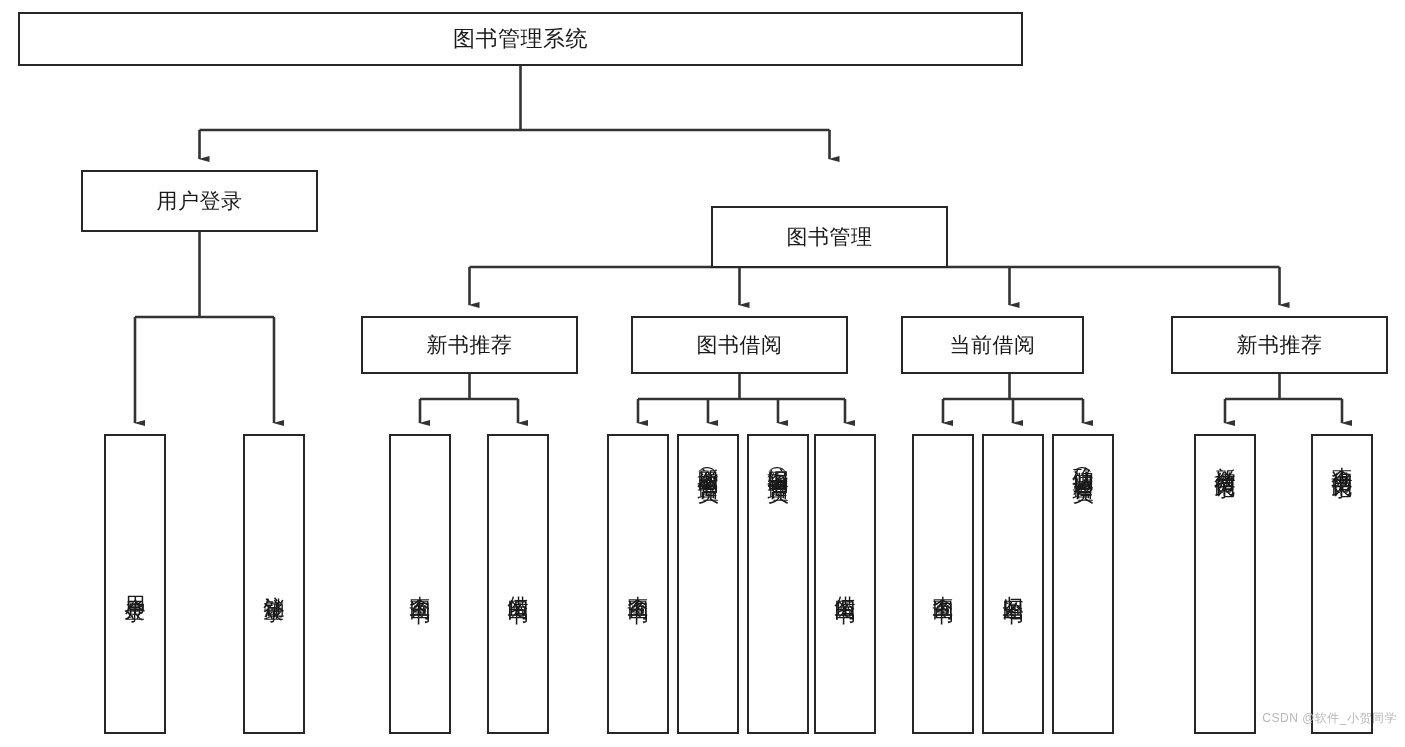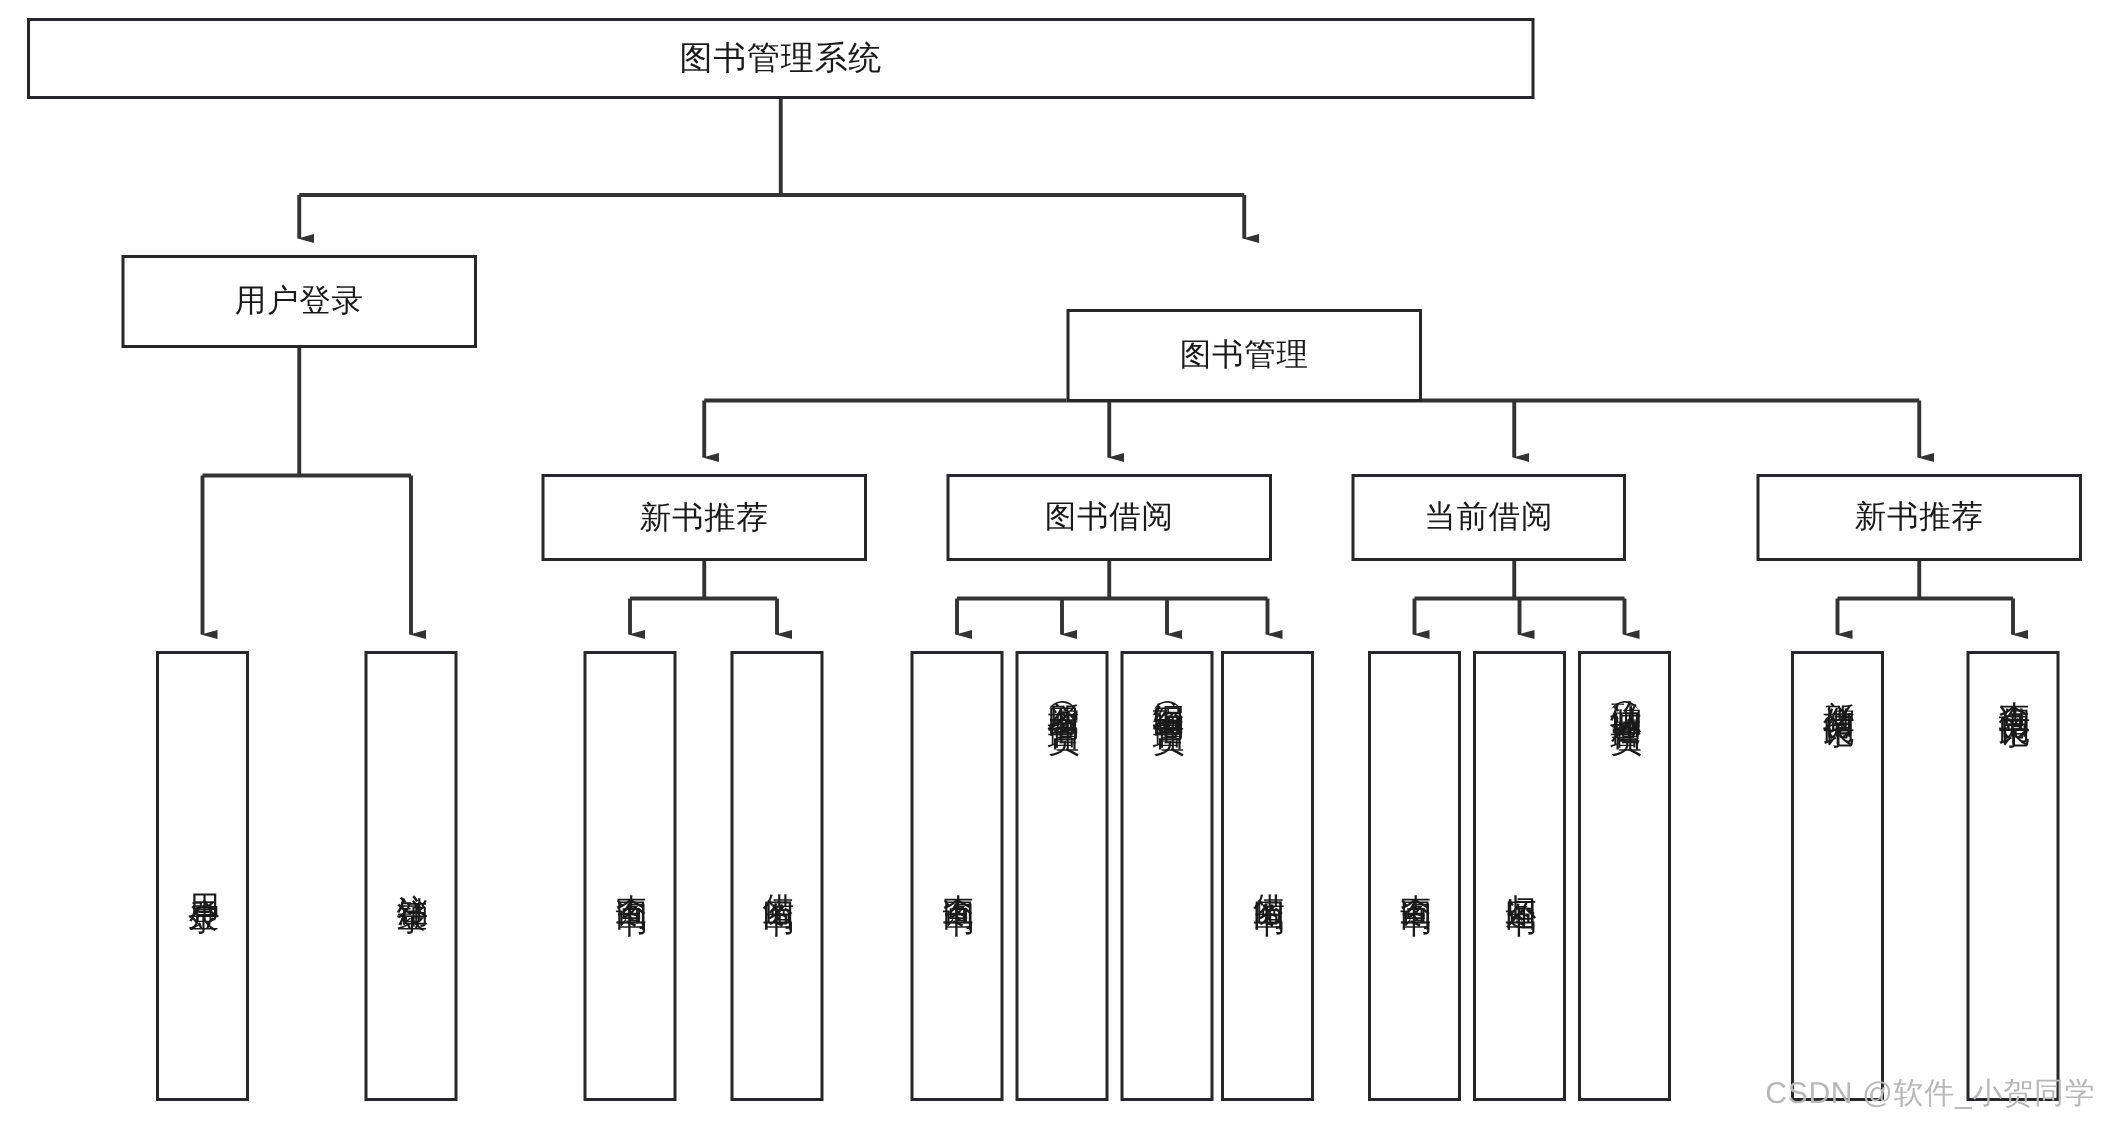--- a/index.html
+++ b/index.html
@@ -61,22 +61,22 @@
     letter-spacing: 2.5px;
     white-space: nowrap;
   }
   .node.vert.short {
     align-items: center;
     padding-top: 0;
   }
   #watermark {
     position: absolute;
     right: 8px;
-    bottom: 5px;
-    font-size: 20px;
+    bottom: 20px;
+    font-size: 12px;
     color: #b8b8b8;
     white-space: nowrap;
     letter-spacing: 0.5px;
   }
 </style>
 </head>
 <body>
 
 <div id="canvas">
 

